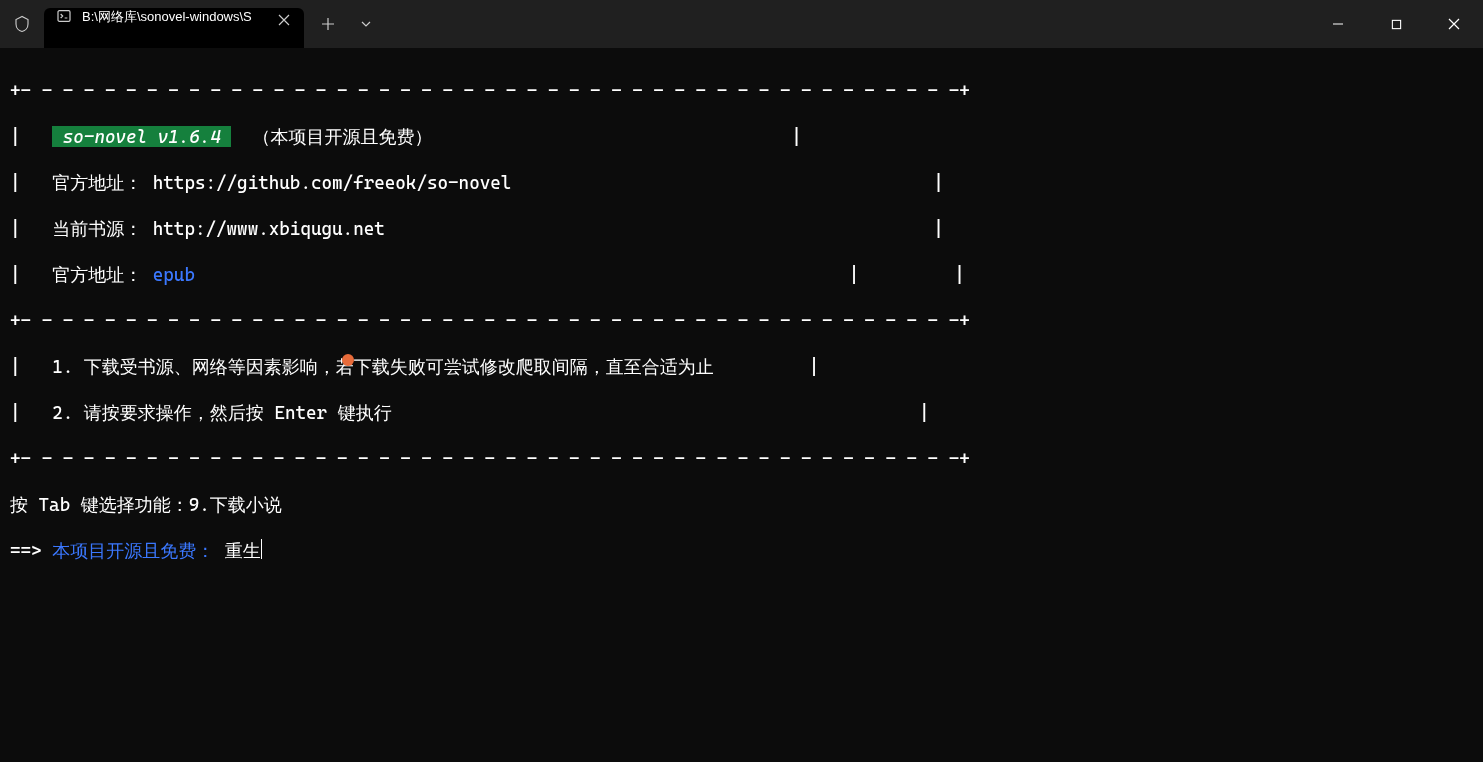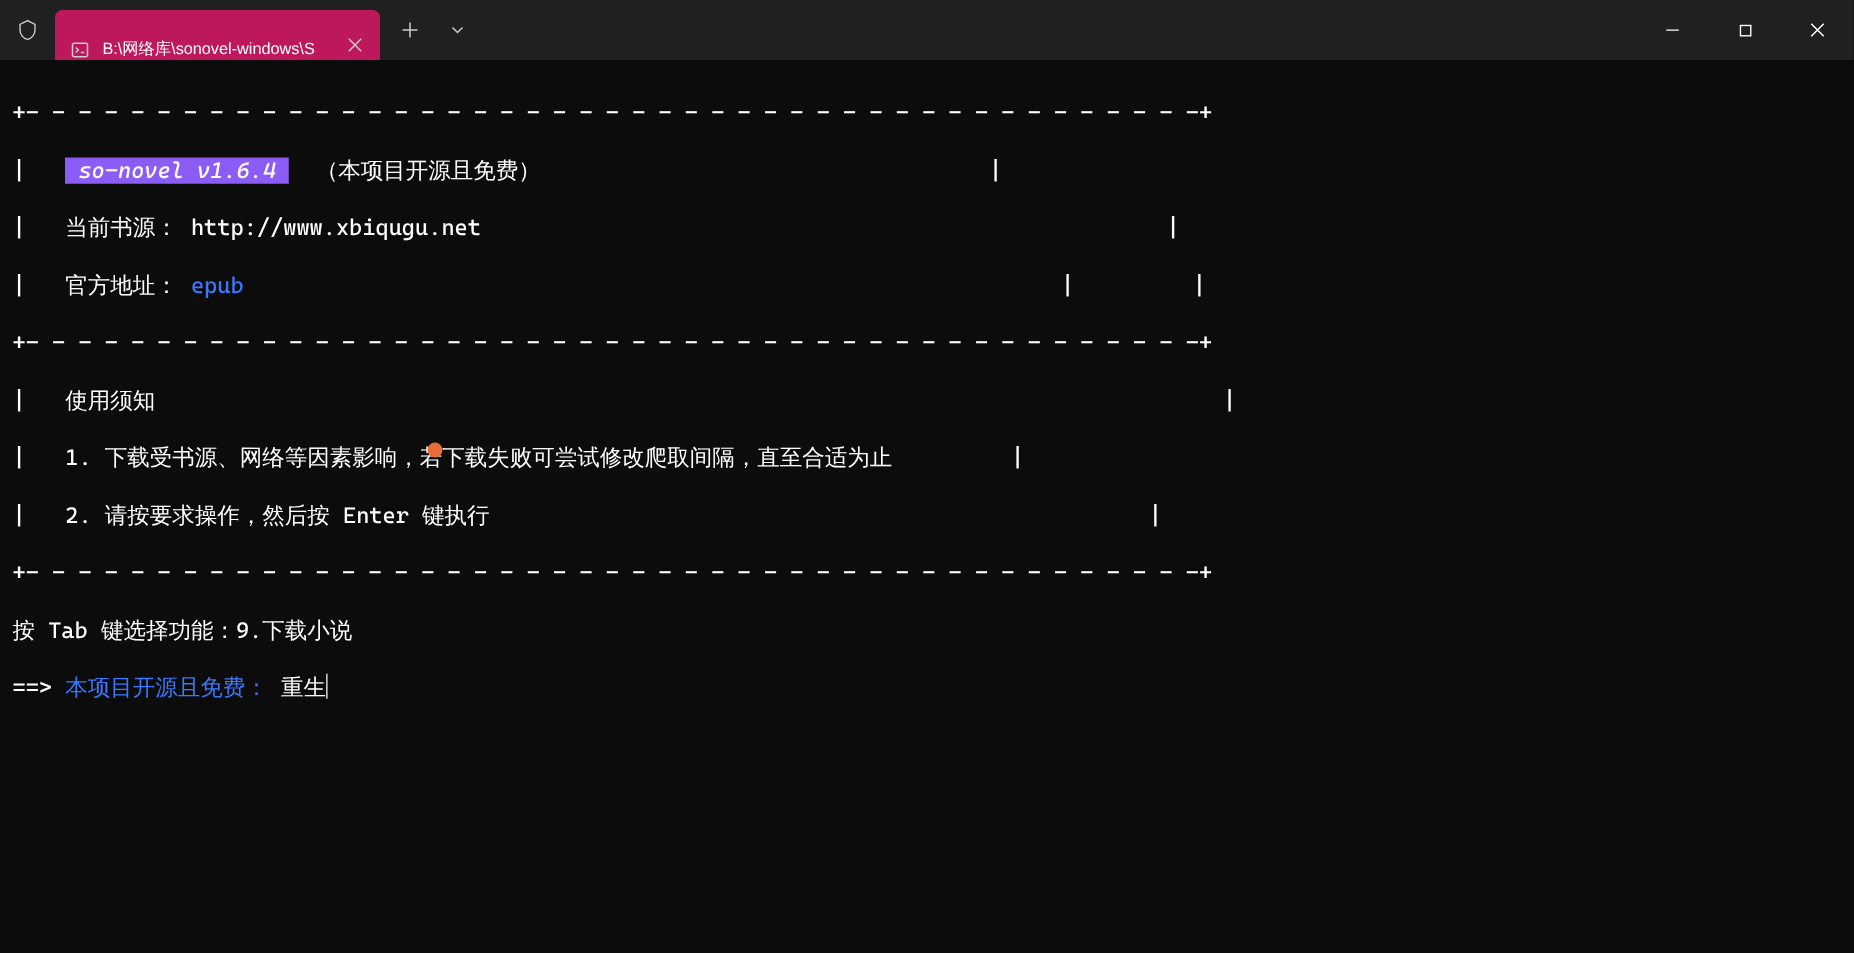--- a/index.html
+++ b/index.html
@@ -21,23 +21,23 @@
     }
     .titlebar-icon {
       width: 44px;
       display: flex;
       align-items: center;
       justify-content: center;
       color: #cccccc;
     }
     .tab {
       height: 40px;
-      background: #be185d;
+      background: #000000;
       display: flex;
-      align-items: flex-end;
+      align-items: flex-start;
       padding: 0 8px 0 12px;
       border-radius: 6px 6px 0 0;
       margin-top: 8px;
       min-width: 260px;
       max-width: 280px;
     }
     .tab-icon {
       margin-right: 10px;
       color: #cccccc;
       display: flex;
@@ -96,21 +96,21 @@
     }
     .terminal {
       padding: 8px 10px;
       line-height: 23px;
       white-space: pre;
       font-family: "Cascadia Mono", "Consolas", "NSimSun", monospace;
       letter-spacing: 0;
     }
     .row { display: block; white-space: pre; }
     .highlight {
-      background: #8b5cf6;
+      background: #15803d;
       color: #ffffff;
       font-style: italic;
     }
     .blue { color: #3b78ff; }
     .cursor {
       display: inline-block;
       width: 1px;
       height: 20px;
       background: #ffffff;
       vertical-align: text-bottom;
@@ -174,24 +174,24 @@
       <svg width="12" height="12" viewBox="0 0 12 12" stroke="currentColor" stroke-width="1.2">
         <path d="M1 1 L11 11 M11 1 L1 11"></path>
       </svg>
     </div>
   </div>
 </div>
 
 <div class="terminal">
 <span class="row">+- - - - - - - - - - - - - - - - - - - - - - - - - - - - - - - - - - - - - - - - - - - - -+</span>
 <span class="row">|   <span class="highlight"><span> </span><span>so-novel v1.6.4</span><span> </span></span>  <span>（本项目开源且免费）</span><span>                                  |</span></span>
+<span class="row">|   <span>官方地址：</span><span> https://github.com/freeok/so-novel</span><span>                                        |</span></span>
 <span class="row">|   <span>当前书源：</span><span> http://www.xbiqugu.net</span><span>                                                    |</span></span>
 <span class="row">|   <span>官方地址：</span><span class="blue"> epub</span><span>                                                              |         |</span></span>
 <span class="row">+- - - - - - - - - - - - - - - - - - - - - - - - - - - - - - - - - - - - - - - - - - - - -+</span>
-<span class="row">|   <span>使用须知</span><span>                                                                                 |</span></span>
 <span class="row">|   <span>1. 下载受书源、网络等因素影响，若下载失败可尝试修改爬取间隔，直至合适为止</span><span>         |</span></span>
 <span class="row">|   <span>2. 请按要求操作，然后按 Enter 键执行</span><span>                                                  |</span></span>
 <span class="row">+- - - - - - - - - - - - - - - - - - - - - - - - - - - - - - - - - - - - - - - - - - - - -+</span>
 <span class="row">按 Tab 键选择功能：9.下载小说</span>
 <span class="row"><span>==&gt; </span><span class="blue">本项目开源且免费：</span><span> 重生</span><span class="cursor"></span></span>
 </div>
 
 <div class="orange-dot"></div>
 
 </body></html>

